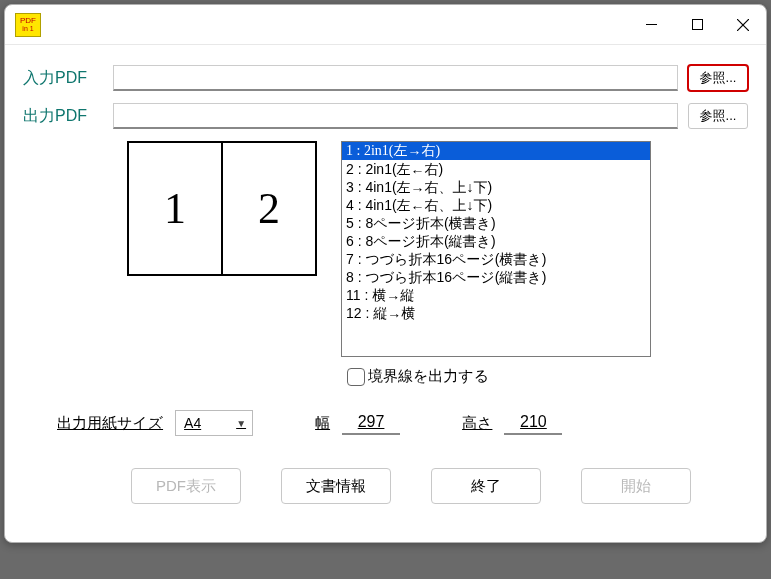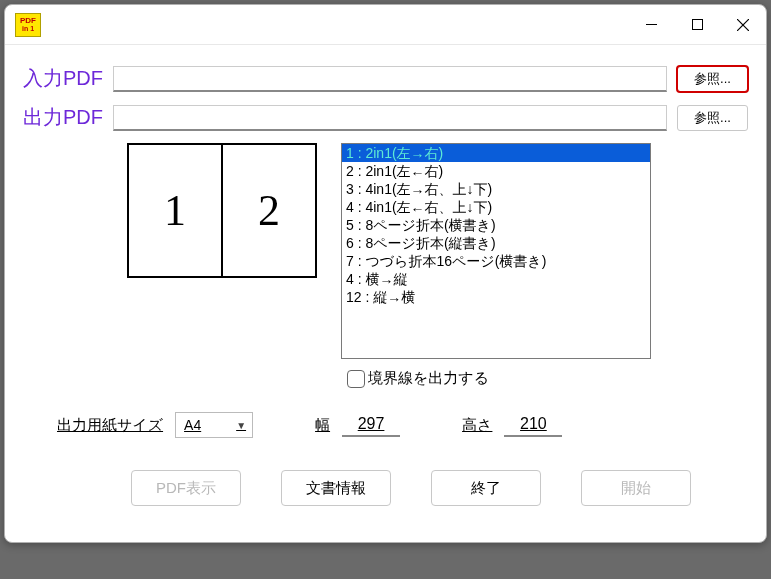--- a/index.html
+++ b/index.html
@@ -37,21 +37,21 @@
     width: 26px;
     height: 24px;
     background: #ffe600;
     border: 1px solid #b0a000;
     display: flex;
     flex-direction: column;
     align-items: center;
     justify-content: center;
     font-size: 8px;
     line-height: 8px;
-    font-weight: bold;
+    font-weight: normal;
   }
   .app-icon .t1 { color: #c00000; }
   .app-icon .t2 { color: #c00000; font-size: 7px; }
   .title-spacer { flex: 1; }
   .win-btn {
     width: 46px;
     height: 40px;
     display: flex;
     align-items: center;
     justify-content: center;
@@ -62,33 +62,33 @@
     flex: 1;
     padding: 20px 18px 10px 18px;
   }
   .row {
     display: flex;
     align-items: center;
     margin-bottom: 12px;
   }
   .row-label {
     width: 90px;
-    font-size: 20px;
-    color: #6d28d9;
+    font-size: 16px;
+    color: #0f766e;
   }
   .text-input {
     flex: 1;
     height: 26px;
     border: 1px solid #ccc;
     border-bottom: 2px solid #888;
     background: #fff;
     padding: 0 6px;
   }
   .browse-btn {
-    width: 71px;
+    width: 60px;
     height: 26px;
     margin-left: 10px;
     background: #fff;
     border: 1px solid #c8c8c8;
     border-radius: 3px;
     font-size: 13px;
     display: flex;
     align-items: center;
     justify-content: center;
     cursor: pointer;
@@ -136,21 +136,22 @@
     font-size: 14px;
   }
   .listbox .item {
     padding: 0 4px;
     white-space: nowrap;
     line-height: 18px;
     cursor: default;
   }
   .listbox .item.selected {
     background: #0a5dd9;
-    color: #5eead4;
+    color: #ffffff;
+    font-family: Liberation Serif, serif;
   }
   .listbox::-webkit-scrollbar { width: 16px; }
   .listbox::-webkit-scrollbar-track { background: #f0f0f0; }
   .listbox::-webkit-scrollbar-thumb { background: #c0c0c0; border-radius: 8px; }
   .check-row {
     margin-top: 10px;
     margin-left: 324px;
     display: flex;
     align-items: center;
     gap: 3px;
@@ -272,21 +273,22 @@
       </div>
       <div class="listbox-wrap">
         <div class="listbox" id="layout-list">
             <div class="item selected">1 : 2in1(左→右)</div>
             <div class="item">2 : 2in1(左←右)</div>
             <div class="item">3 : 4in1(左→右、上↓下)</div>
             <div class="item">4 : 4in1(左←右、上↓下)</div>
             <div class="item">5 : 8ページ折本(横書き)</div>
             <div class="item">6 : 8ページ折本(縦書き)</div>
             <div class="item">7 : つづら折本16ページ(横書き)</div>
-            <div class="item">4 : 横→縦</div>
+            <div class="item">8 : つづら折本16ページ(縦書き)</div>
+            <div class="item">11 : 横→縦</div>
             <div class="item">12 : 縦→横</div>
           </div>
       </div>
     </div>
 
     <div class="check-row">
       <div class="checkbox"></div>
       <span>境界線を出力する</span>
     </div>
 

